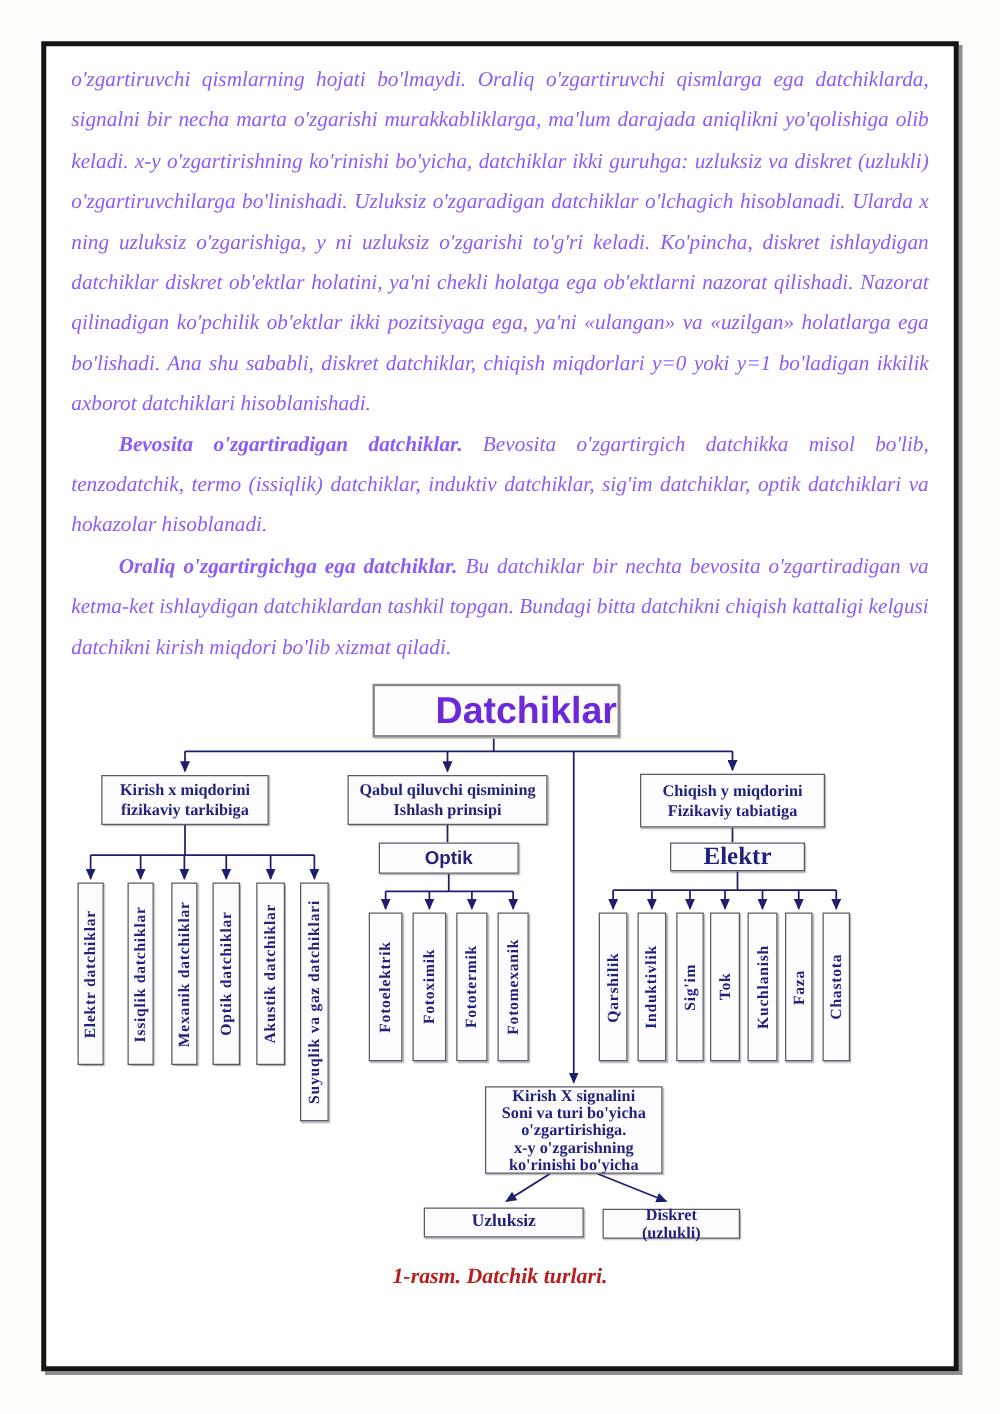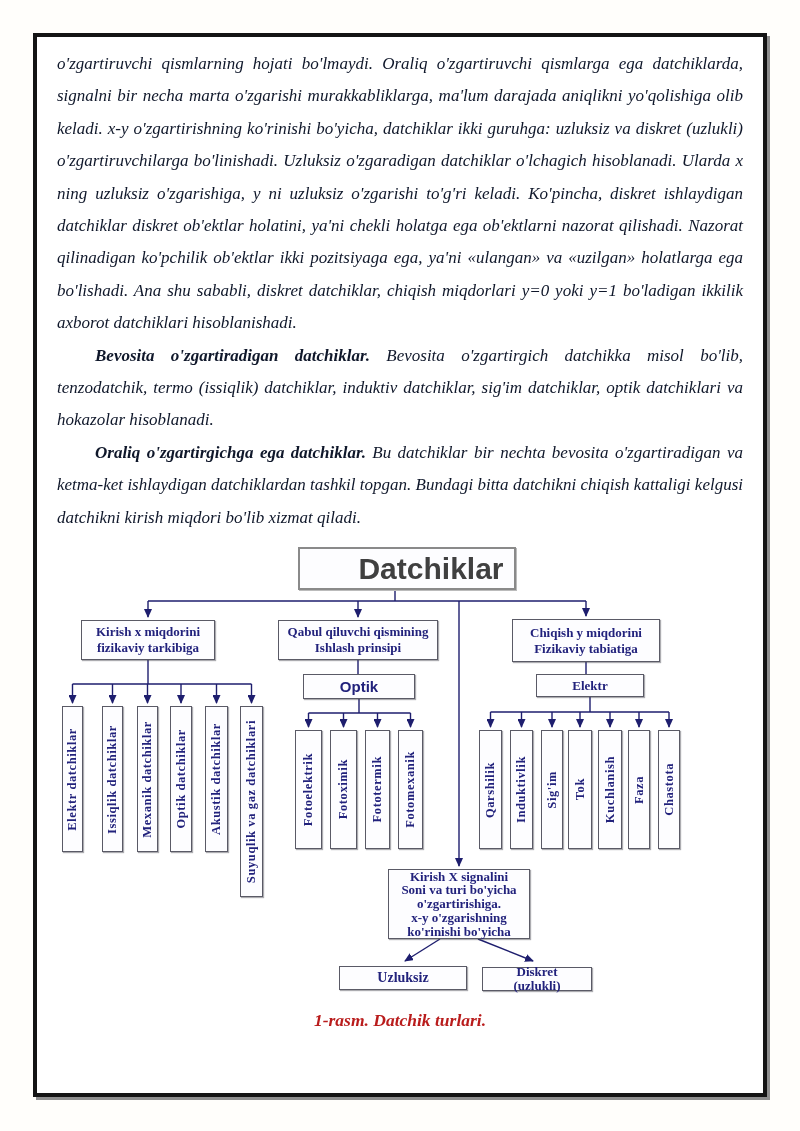--- a/index.html
+++ b/index.html
@@ -7,54 +7,54 @@
     position:relative; width:800px; height:1131px; background:#fffefb;
     font-family:"Liberation Serif", serif; overflow:hidden;
   }
   .frame {
     position:absolute; left:33px; top:33px; width:734px; height:1064px;
     box-sizing:border-box; border:4px solid #141414; background:#ffffff;
     box-shadow:3px 3px 0 #8e8e8e; padding:11px 20px 0 20px;
   }
   .doc-text p {
     margin:0; text-align:justify;
-    font-style:italic; font-size:17px; line-height:32.4px; color:#0f172a;
+    font-style:italic; font-size:17px; line-height:32.4px; color:#8b5cf6;
   }
   .doc-text p.indent { text-indent:38px; }
   .lead { font-weight:700; }
 
   .diagram { position:relative; width:686px; height:505px; margin-top:8px; }
   .diagram svg.connectors { position:absolute; left:0; top:0; }
 
   .dbox {
     position:absolute; box-sizing:border-box; background:#fdfdff;
     border:1px solid #5a5a66; box-shadow:1px 1px 1px rgba(70,70,80,.45);
     display:flex; align-items:center; justify-content:center; text-align:center;
     color:#22227c;
   }
   .title-box {
-    left:241px; top:5px; width:218px; height:43px;
+    left:241px; top:5px; width:198px; height:43px;
     border:2px solid #8a8a8a; box-shadow:1px 1px 0 #bbb;
     font-family:"Liberation Sans", sans-serif; font-weight:700; font-size:30px;
-    color:#404040;
+    color:#6d28d9;
     padding-left:48px;
   }
   .l2 { font-weight:700; font-size:13px; line-height:16px; white-space:pre-line;
         font-family:"Liberation Serif", serif; }
   .l2-left  { left:24px;  top:78px; width:134px; height:40px; }
   .l2-mid   { left:221px; top:78px; width:160px; height:40px; }
   .l2-right { left:455px; top:77px; width:148px; height:43px; }
 
   .sub-optik {
     left:246px; top:132px; width:112px; height:25px;
     font-family:"Liberation Sans", sans-serif; font-weight:700; font-size:15px;
   }
   .sub-elektr {
     left:479px; top:132px; width:108px; height:23px;
-    font-weight:700; font-size:13px;
+    font-weight:700; font-size:20px;
   }
 
   .vbox { position:absolute; box-sizing:border-box; background:#fdfdff;
     border:1px solid #5a5a66; box-shadow:1px 1px 1px rgba(70,70,80,.45);
     display:flex; align-items:center; justify-content:center; }
   .vbox span {
     writing-mode:vertical-rl; transform:rotate(180deg); white-space:nowrap;
     font-weight:700; font-size:12.5px; letter-spacing:.6px; color:#22227c;
     font-family:"Liberation Serif", serif;
   }

